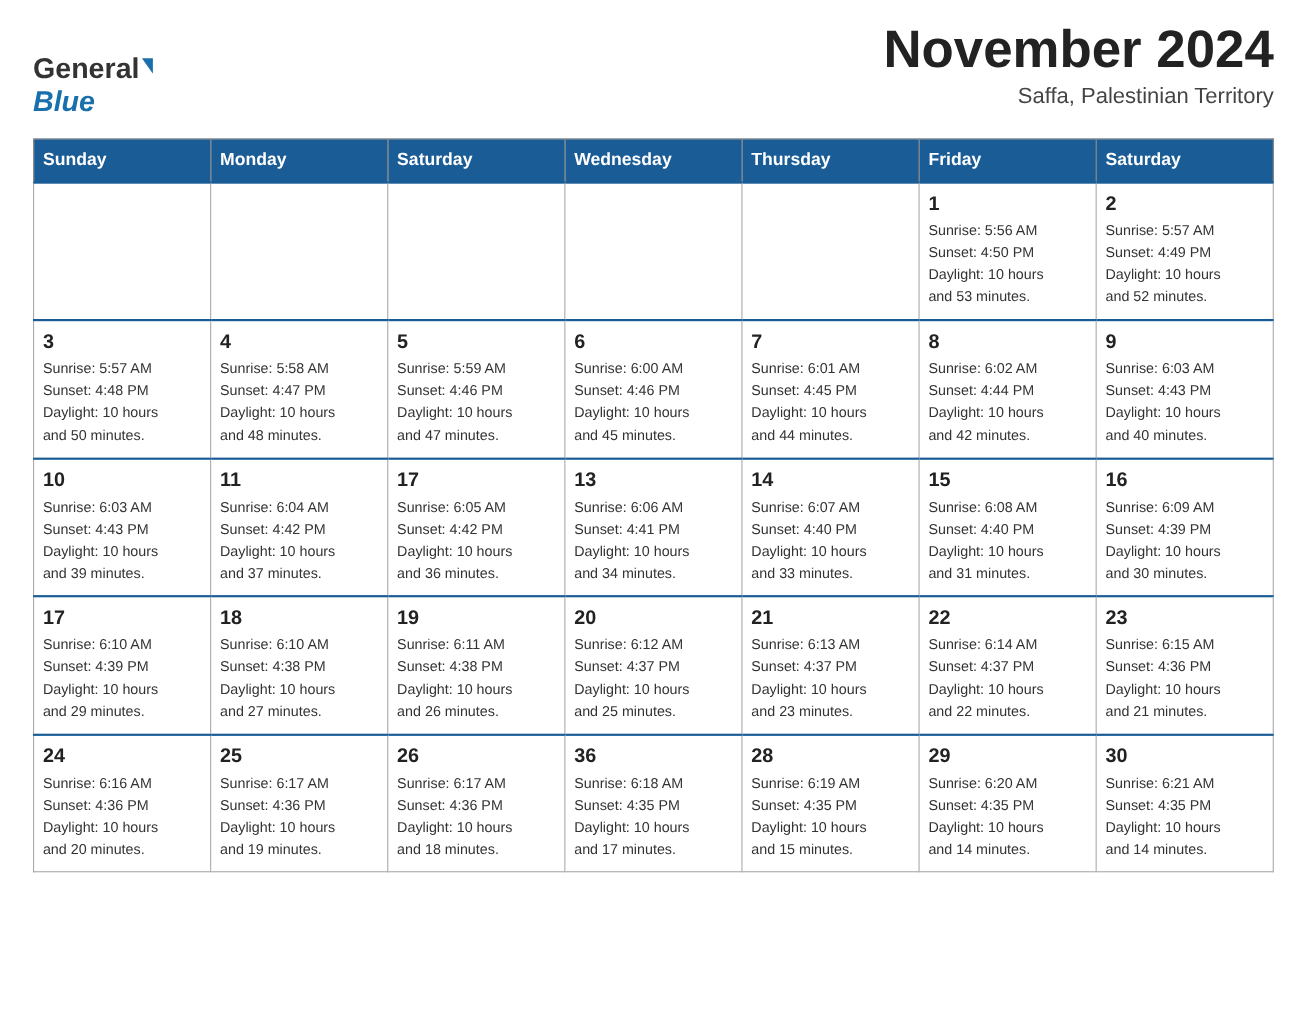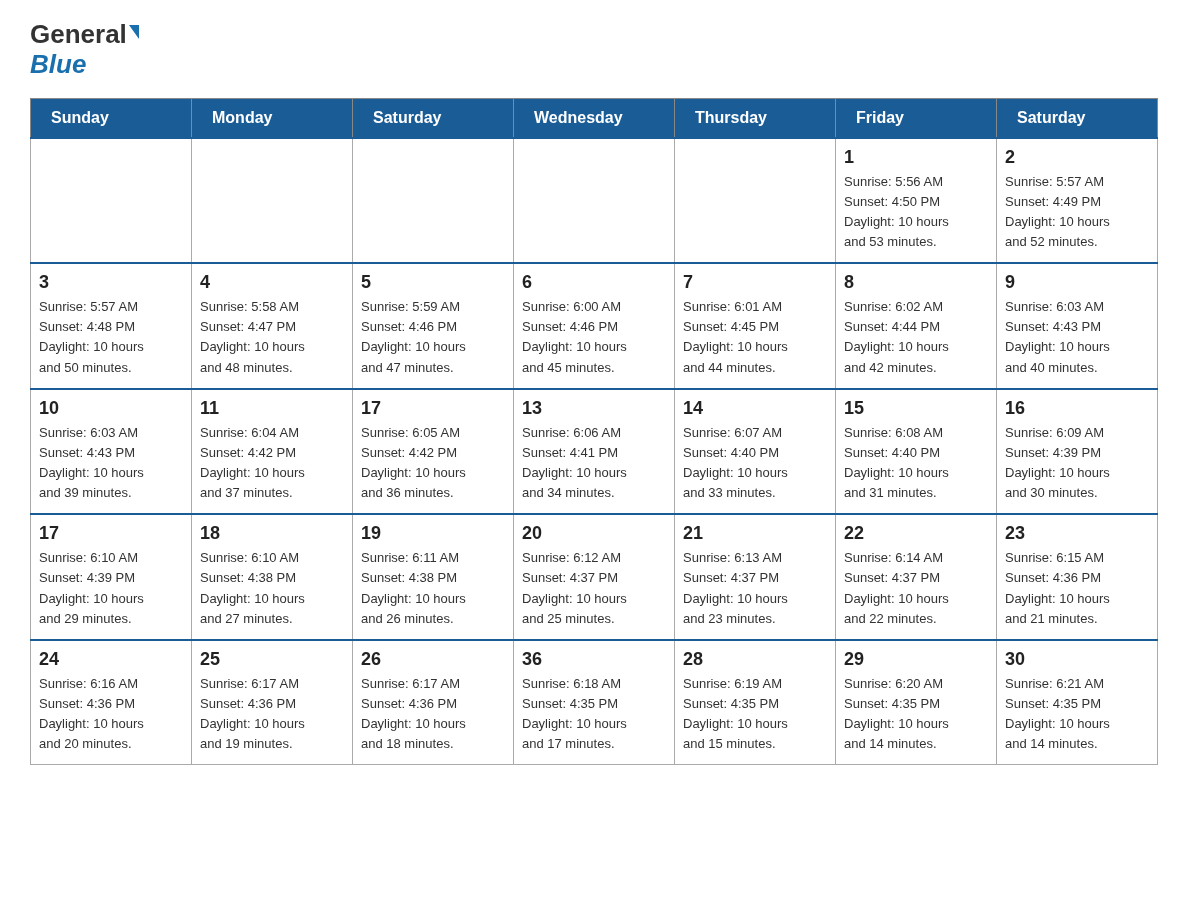--- a/index.html
+++ b/index.html
@@ -14,20 +14,21 @@
     .header-area {
       display: flex;
       justify-content: space-between;
       align-items: flex-start;
       margin-bottom: 18px;
     }
     .logo-area {
       display: flex;
       flex-direction: column;
       align-items: flex-start;
+      margin-top: 28px;
     }
     .logo-text {
       font-size: 26px;
       font-weight: bold;
       color: #333;
       line-height: 1.1;
     }
     .logo-triangle {
       display: inline-block;
       width: 0;
@@ -64,21 +65,21 @@
     .calendar-table {
       width: 100%;
       border-collapse: collapse;
       border: 1px solid #555;
     }
     .calendar-table th {
       background-color: #1a5c96;
       color: #fff;
       font-size: 16px;
       font-weight: bold;
-      padding: 10px 20px;
+      padding: 10px 8px;
       text-align: left;
       border: 1px solid #888;
     }
     .calendar-table td {
       vertical-align: top;
       padding: 8px 8px 10px 8px;
       border: 1px solid #aaa;
       width: calc(100% / 7);
       min-height: 100px;
       font-size: 12.5px;
@@ -110,20 +111,24 @@
 
 <div class="header-area">
   <div class="logo-area">
     <div>
       <span class="logo-text">General<span class="logo-triangle"></span></span>
     </div>
     <div>
       <span class="logo-blue-line">Blue</span>
     </div>
   </div>
+  <div class="title-area">
+    <div class="calendar-title">November 2024</div>
+    <div class="calendar-subtitle">Saffa, Palestinian Territory</div>
+  </div>
 </div>
 
 <table class="calendar-table">
   <thead>
     <tr>
     <th>Sunday</th>
         <th>Monday</th>
         <th>Saturday</th>
         <th>Wednesday</th>
         <th>Thursday</th>

